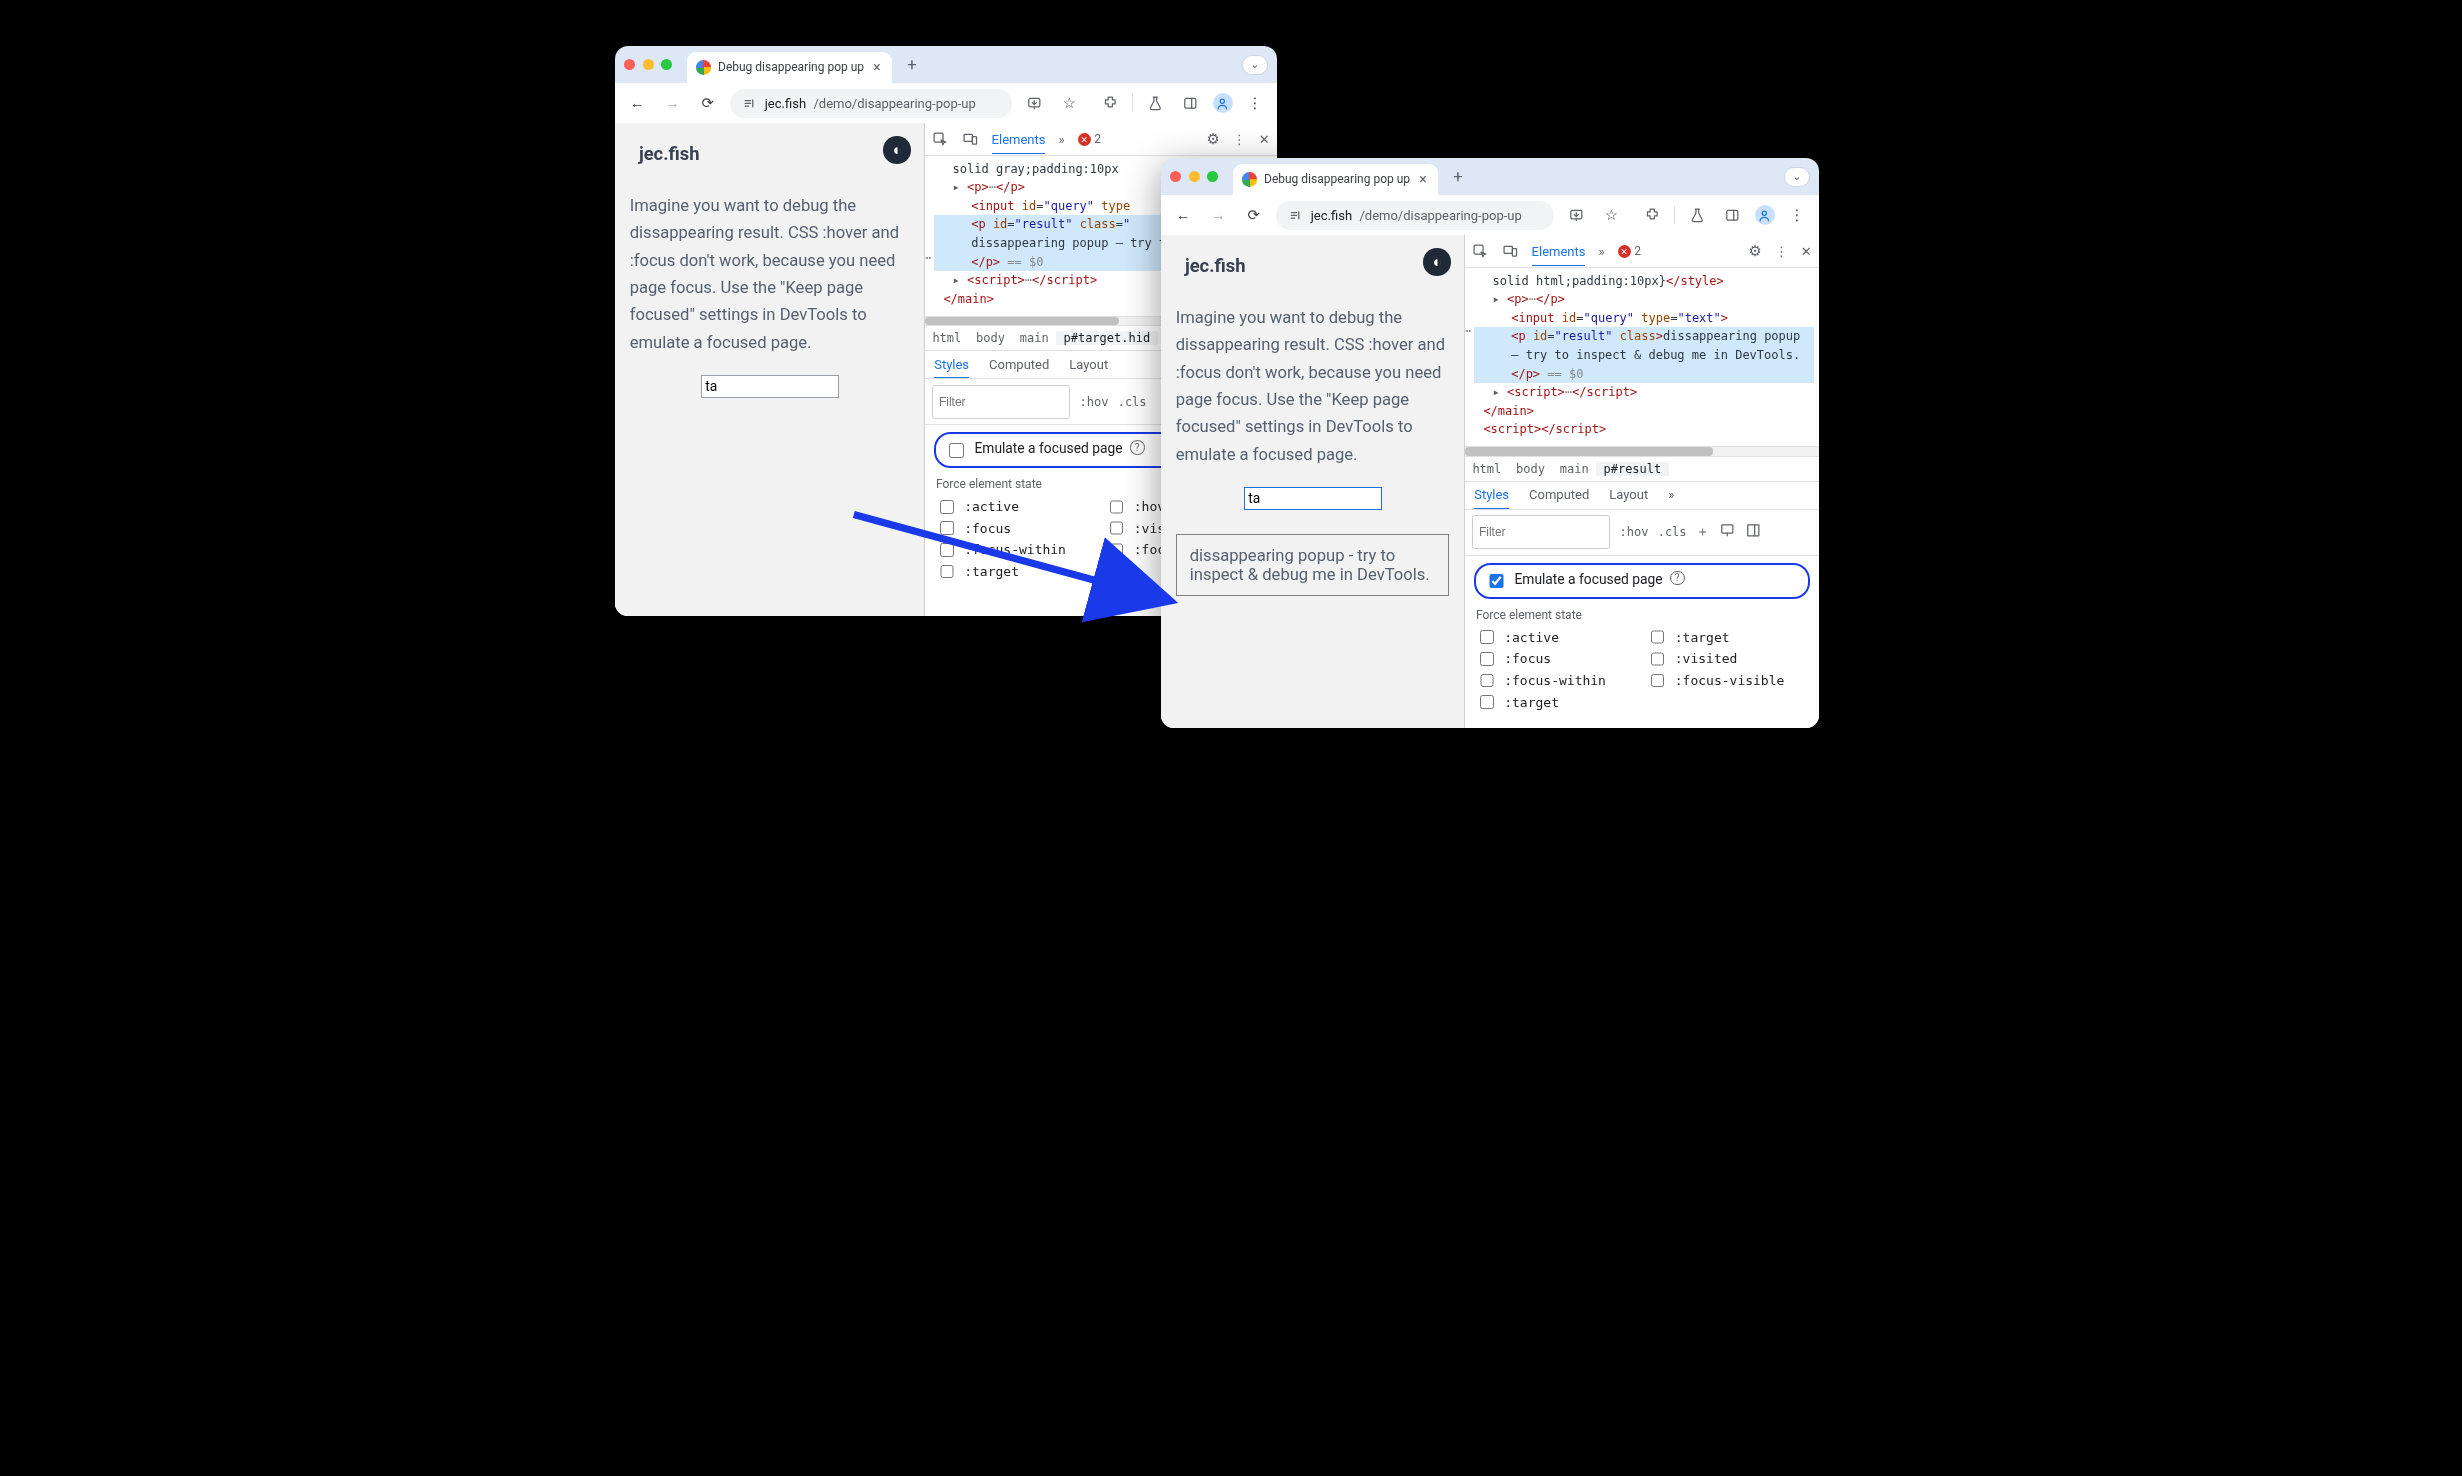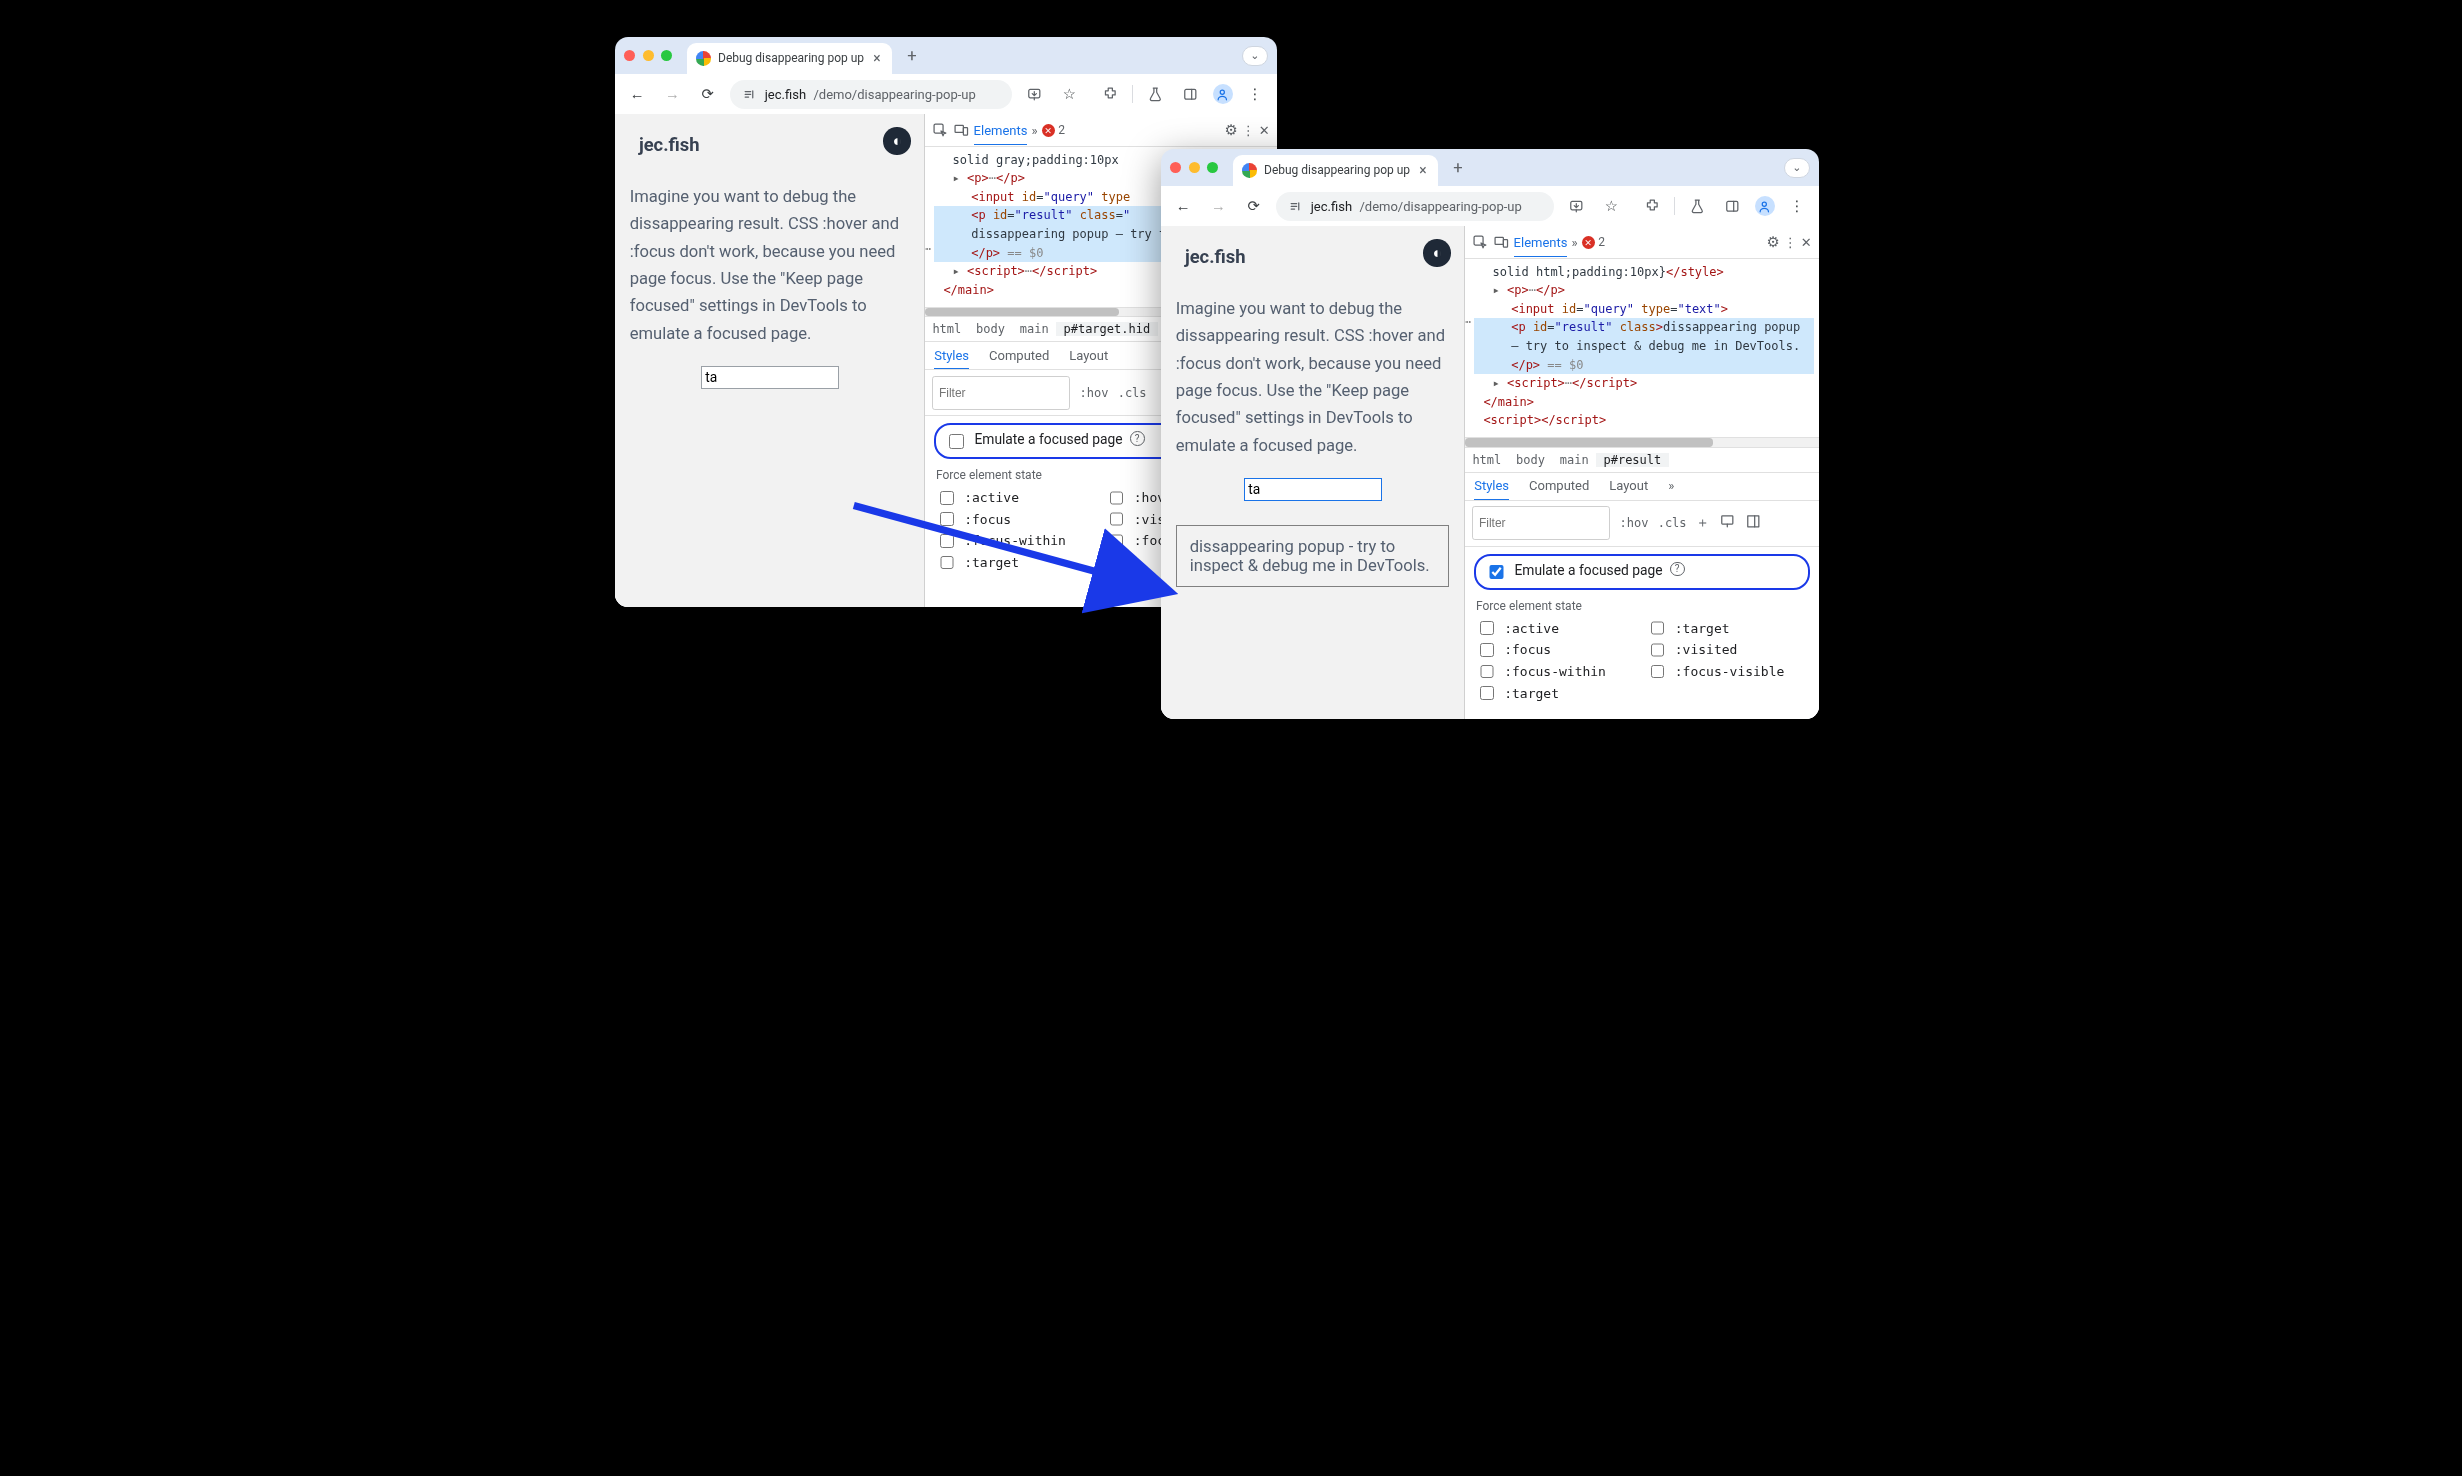--- a/index.html
+++ b/index.html
@@ -12,21 +12,21 @@
     --dev-green:#008000;
     --dev-grey:#5f6368;
     --sel:#cfe8fc;
     --page:#f2f2f2;
     --txt:#4b5563;
     --mono:"SF Mono",Menlo,Consolas,monospace;
     --sans:-apple-system,BlinkMacSystemFont,"Segoe UI",Roboto,sans-serif;
   }
   *{box-sizing:border-box}
   body{margin:0;background:#000;font-family:var(--sans);font-size:13px;color:#202124}
-  .stage{position:relative;width:1306px;height:791px;margin:0 auto}
+  .stage{position:relative;width:1306px;height:791px;margin:9px auto}
   .window{position:absolute;background:var(--br-bg);border-radius:13px;overflow:hidden;box-shadow:0 9.2px 37px rgba(0,0,0,.4)}
   .win1{left:37px;top:37px;width:662px;height:570px}
   .win2{left:583px;top:149px;width:658px;height:570px}
   
   .titlebar{display:flex;align-items:center;height:37px;padding:0 9.2px;gap:7.4px}
   .lights{display:flex;gap:7.4px;margin-right:7.4px}
   .lt{width:11px;height:11px;border-radius:50%}
   .lr{background:#ff5f57}.ly{background:#febc2e}.lg{background:#28c840}
   .tab{display:flex;align-items:center;gap:7.4px;background:#fff;border-radius:9.2px 9.2px 0 0;padding:5.5px 9.2px;height:31px;margin-top:5.5px;font-size:12px;color:#3c4043}
   .favicon{width:14.7px;height:14.7px;border-radius:50%;background:conic-gradient(#ea4335 0 90deg,#fbbc05 90deg 180deg,#34a853 180deg 270deg,#4285f4 270deg 360deg)}
@@ -51,21 +51,21 @@
   .win2 .pagecol{width:303px}
   .pagetitle{font-weight:700;font-size:18.4px;color:#374151;margin:3.7px 0 27.6px 9.2px}
   .moon{background:#1f2937;color:#fff;width:27.6px;height:27.6px;border-radius:50%;display:flex;align-items:center;justify-content:center;font-size:15.6px}
   .bodytext{font-size:16.6px;line-height:1.65;color:#556070;margin:0 0 18.4px 0}
   .queryinput{border:0.9px solid #9aa0a6;background:#fff;font-size:13.8px;padding:2.8px 3.7px;width:138px;font-family:var(--sans)}
   .queryinput.focused{border:1.8px solid #1a73e8}
   .inputrow{display:flex;justify-content:center}
   .popup{border:0.9px solid #808080;padding:11px 13px;margin-top:24px;font-size:16.6px;color:#556070;background:#f2f2f2}
   
   .devcol{flex:1;display:flex;flex-direction:column;min-width:0;border-left:0.9px solid #d0d0d0;background:#fff}
-  .devbar{display:flex;align-items:center;gap:4px;height:33px;padding:0 7.4px;border-bottom:0.9px solid #e0e0e0;font-size:13px;color:#5f6368}
+  .devbar{display:flex;align-items:center;gap:13px;height:33px;padding:0 7.4px;border-bottom:0.9px solid #e0e0e0;font-size:13px;color:#5f6368}
   .devtab{color:#5f6368}
   .devtab.active{color:var(--dev-blue);border-bottom:1.8px solid var(--dev-blue);padding-bottom:6.4px;margin-bottom:-8.3px}
   .errbadge{display:flex;align-items:center;gap:3.7px;font-size:12px}
   .errdot{width:13px;height:13px;border-radius:50%;background:#d93025;color:#fff;font-size:9.2px;display:flex;align-items:center;justify-content:center}
   .gear{font-size:14.7px}
   .devspacer{flex:1}
   .dom{flex:0 0 auto;overflow:auto;font-family:var(--mono);font-size:12px;line-height:1.55;padding:3.7px 5.5px 7.4px 9.2px;white-space:nowrap;color:#303942;position:relative}
   .dom .ln{padding-left:18.4px}
   .dom .ln2{padding-left:37px}
   .dom .ln0{padding-left:9.2px}

